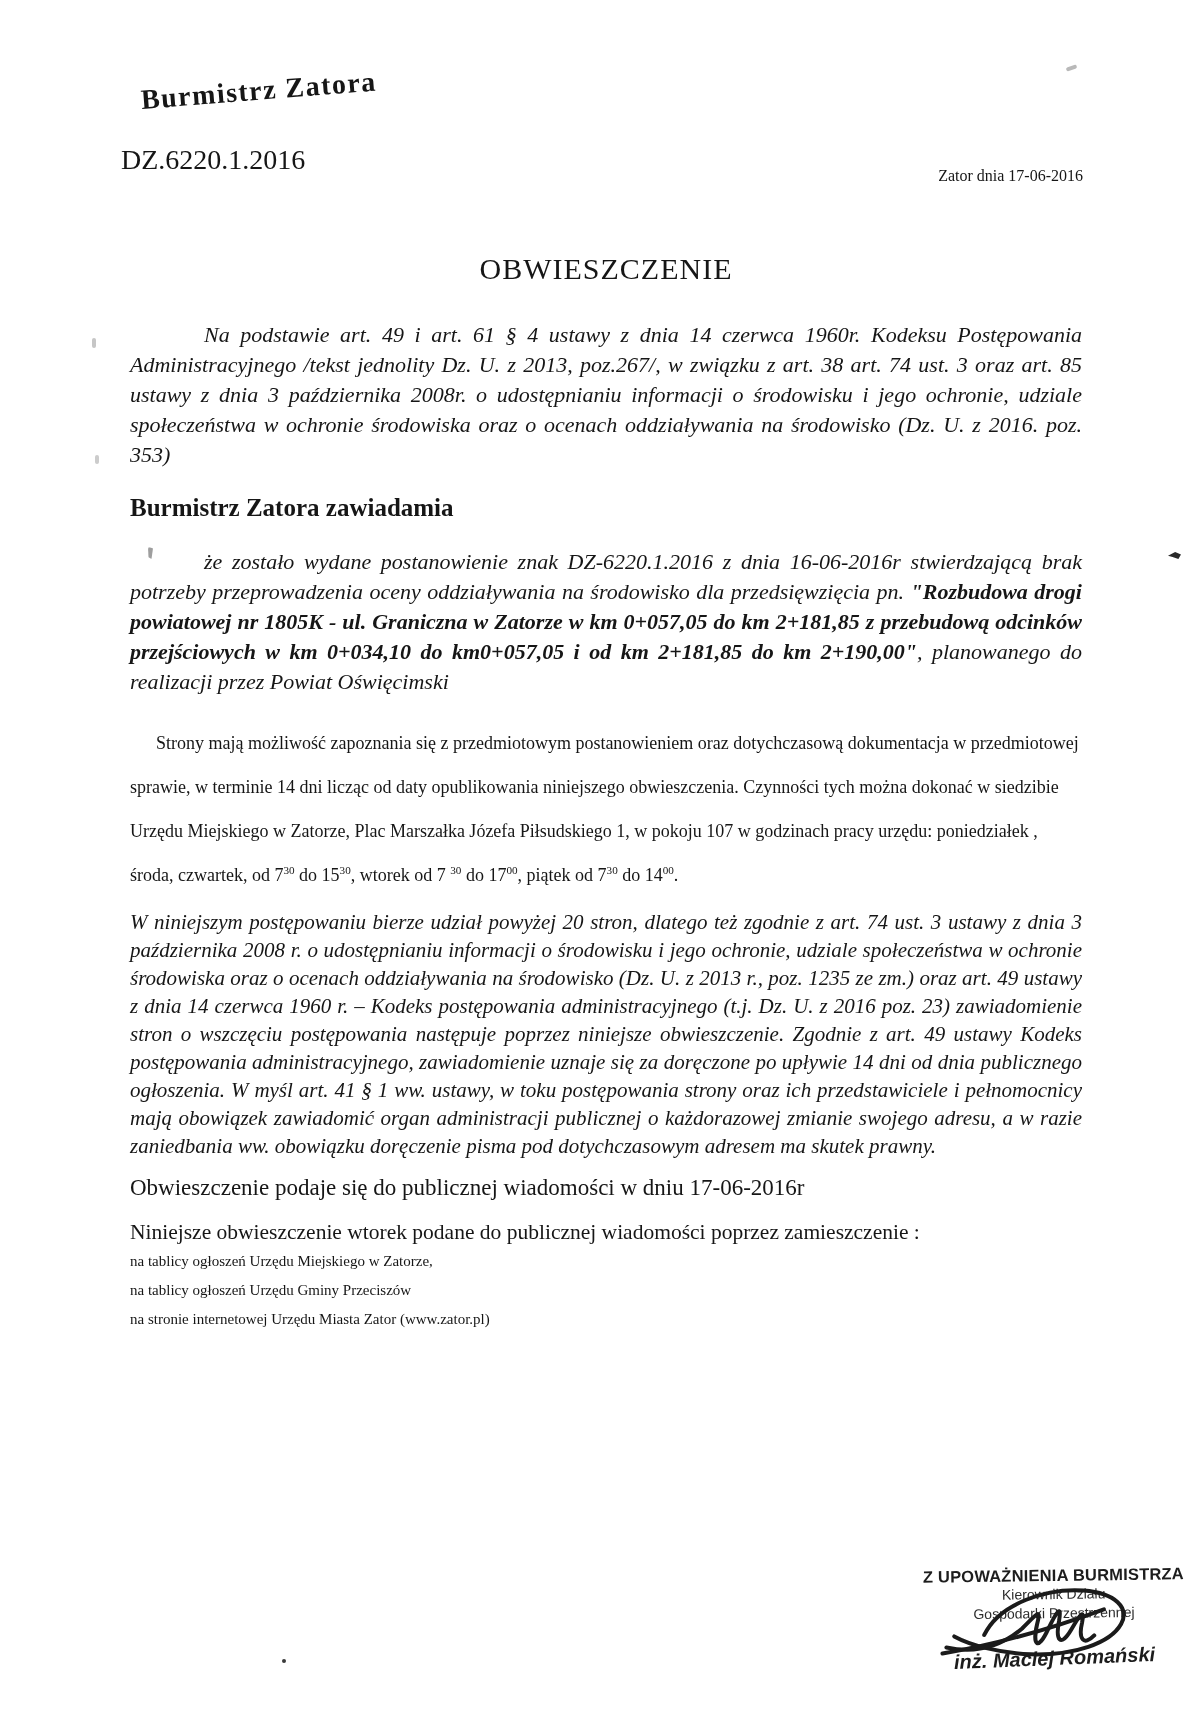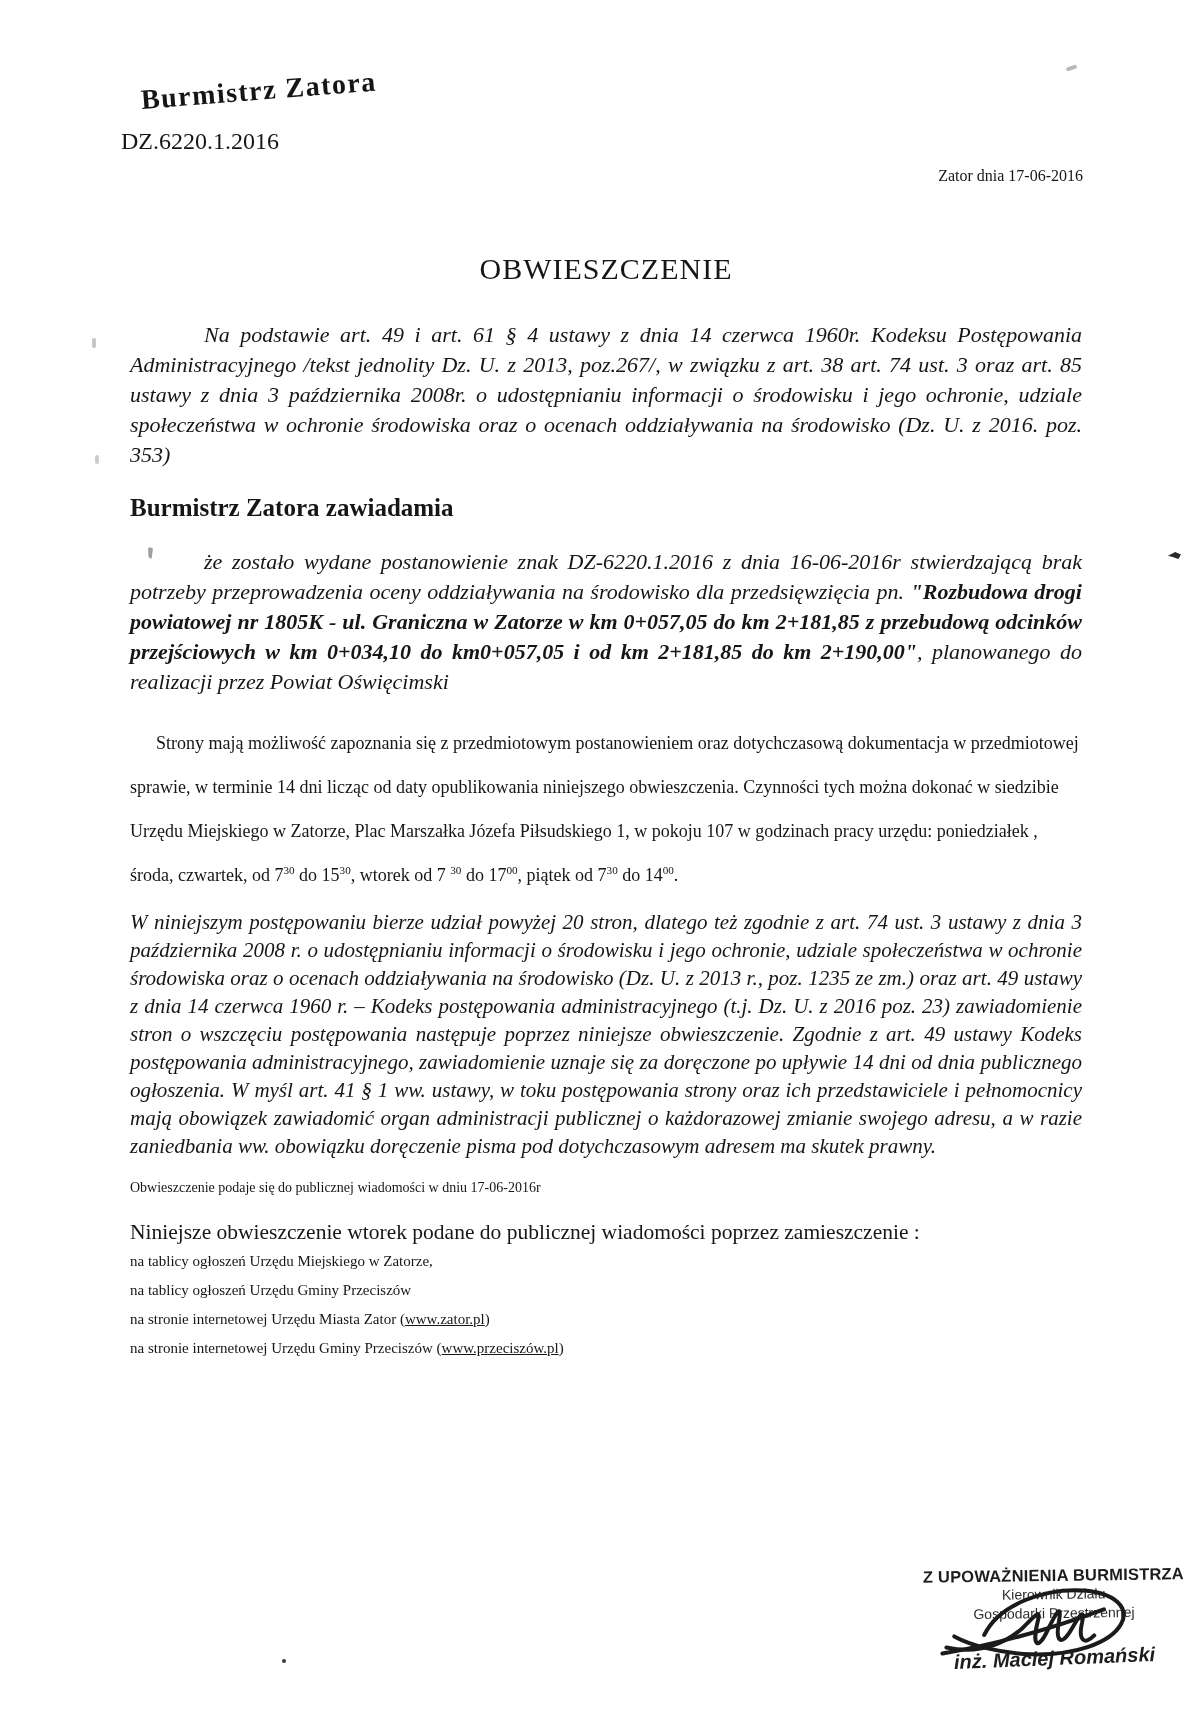--- a/index.html
+++ b/index.html
@@ -12,44 +12,44 @@
     color:#161616;
     overflow:hidden;
   }
   
   .sender-stamp{
     position:absolute;left:141px;top:84px;
     font-size:28px;font-weight:bold;letter-spacing:1.5px;
     transform:rotate(-4.5deg);transform-origin:left center;
     white-space:nowrap;
   }
-  .case-no{position:absolute;left:121px;top:128px;font-size:24px;}
+  .case-no{position:absolute;left:121px;top:144px;font-size:28px;}
   .place-date{position:absolute;left:0;top:167px;width:1083px;text-align:right;font-size:16px;}
   
   .content{position:absolute;left:130px;top:232px;width:952px;}
   .title{
     margin:20px 0 34px 0;text-align:center;
     font-size:30px;font-weight:normal;letter-spacing:1px;
   }
   p{margin:0;}
   .body-text{font-size:22px;line-height:30px;}
   .just{text-align:justify;font-style:italic;}
   .ind{text-indent:74px;}
   .subtitle{
     margin:24px 0 16px 0;text-align:left;
     font-size:25px;font-weight:bold;
   }
   .p-decision{margin-top:25px;}
   .p-review{margin-top:24px;line-height:44px;text-indent:26px;font-size:18px;}
   .p-procedure{margin-top:11px;font-size:21px;line-height:28px;}
-  .p-publication{margin-top:13px;font-size:14px;line-height:29px;}
+  .p-publication{margin-top:13px;font-size:23px;line-height:29px;}
   .p-dist-intro{margin-top:16px;font-size:21.5px;line-height:29px;}
   .dist-item{font-size:15px;line-height:29px;}
   .b{font-weight:bold;}
-  .u{text-decoration:underline;}
+  .u{}
   sup{font-size:62%;line-height:0;vertical-align:super;letter-spacing:0;}
   
   .sig-block{
     position:absolute;left:918px;top:1566px;width:272px;
     text-align:center;
     font-family:"Liberation Sans","DejaVu Sans",sans-serif;
     transform:rotate(-0.8deg);
   }
   .sig-auth{font-size:16.5px;font-weight:bold;letter-spacing:0.2px;color:#1d1d1d;white-space:nowrap;}
   .sig-role{font-size:14px;line-height:19px;color:#2b2b2b;}
@@ -90,21 +90,20 @@
 
     <p class="just p-procedure"><span>W niniejszym postępowaniu bierze udział powyżej 20 stron, dlatego też zgodnie z art. 74 ust. 3 ustawy z dnia 3 października 2008 r. o udostępnianiu informacji o środowisku i jego ochronie, udziale społeczeństwa w ochronie środowiska oraz o ocenach oddziaływania na środowisko (Dz. U. z 2013 r., poz. 1235 ze zm.) oraz art. 49 ustawy z dnia 14 czerwca 1960 r. – Kodeks postępowania administracyjnego (t.j. Dz. U. z 2016 poz. 23) zawiadomienie stron o wszczęciu postępowania następuje poprzez niniejsze obwieszczenie. Zgodnie z art. 49 ustawy Kodeks postępowania administracyjnego, zawiadomienie uznaje się za doręczone po upływie 14 dni od dnia publicznego ogłoszenia. W myśl art. 41 § 1 ww. ustawy, w toku postępowania strony oraz ich przedstawiciele i pełnomocnicy mają obowiązek zawiadomić organ administracji publicznej o każdorazowej zmianie swojego adresu, a w razie zaniedbania ww. obowiązku doręczenie pisma pod dotychczasowym adresem ma skutek prawny.</span></p>
 
     <p class="p-publication"><span>Obwieszczenie podaje się do publicznej wiadomości w dniu 17-06-2016r</span></p>
 
     <div>
       <p class="p-dist-intro"><span>Niniejsze obwieszczenie wtorek podane do publicznej wiadomości poprzez zamieszczenie :</span></p>
       <p class="dist-item"><span>na tablicy ogłoszeń Urzędu Miejskiego w Zatorze,</span></p>
       <p class="dist-item"><span>na tablicy ogłoszeń  Urzędu Gminy Przeciszów</span></p>
       <p class="dist-item"><span>na stronie internetowej Urzędu Miasta Zator (</span><span class="u">www.zator.pl</span><span>)</span></p>
-      <p class="dist-item"><span>na stronie internetowej Urzędu Gminy Przeciszów (</span><span class="u">www.przeciszów.pl</span><span>)</span></p>
     </div>
   </div>
 
   <div class="sig-block">
     <div class="sig-auth">Z UPOWAŻNIENIA BURMISTRZA</div>
     <div class="sig-role">Kierownik Działu</div>
     <div class="sig-role">Gospodarki Przestrzennej</div>
     <svg class="sig-scribble" viewBox="0 0 232 92" xmlns="http://www.w3.org/2000/svg" aria-hidden="true">
       <g fill="none" stroke="#1b1b1b" stroke-width="4" stroke-linecap="round">
         <path d="M48 52 C 64 20, 112 6, 148 9 C 180 12, 194 27, 185 43 C 174 62, 138 74, 94 72 C 62 70, 34 62, 18 53"></path>

